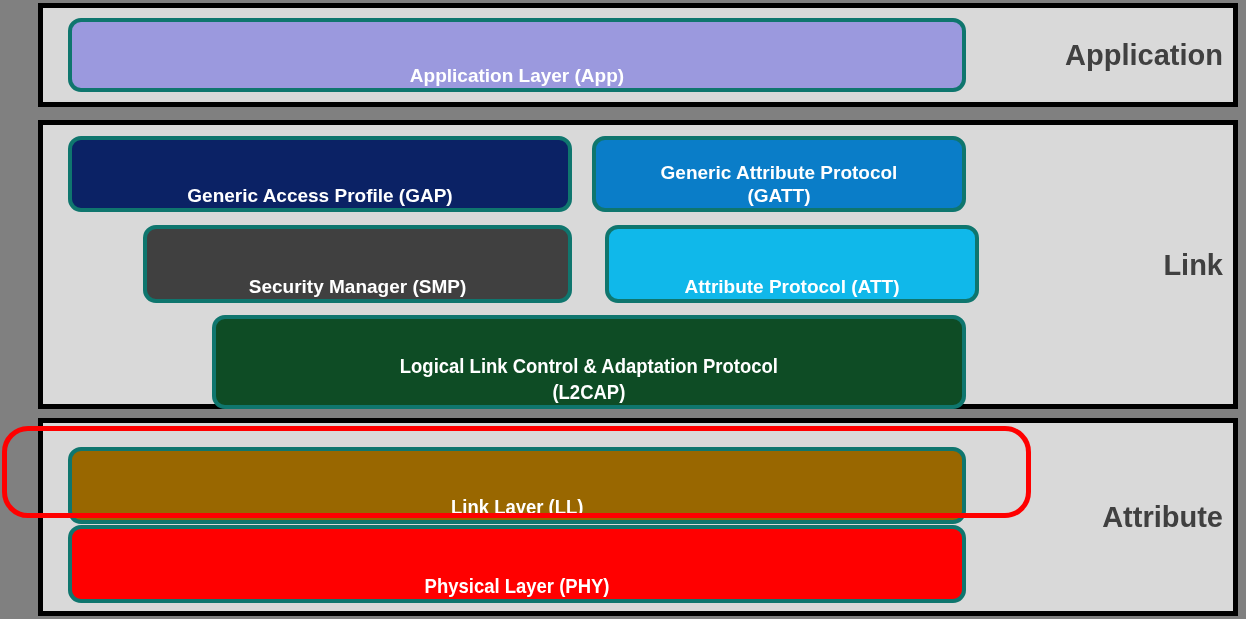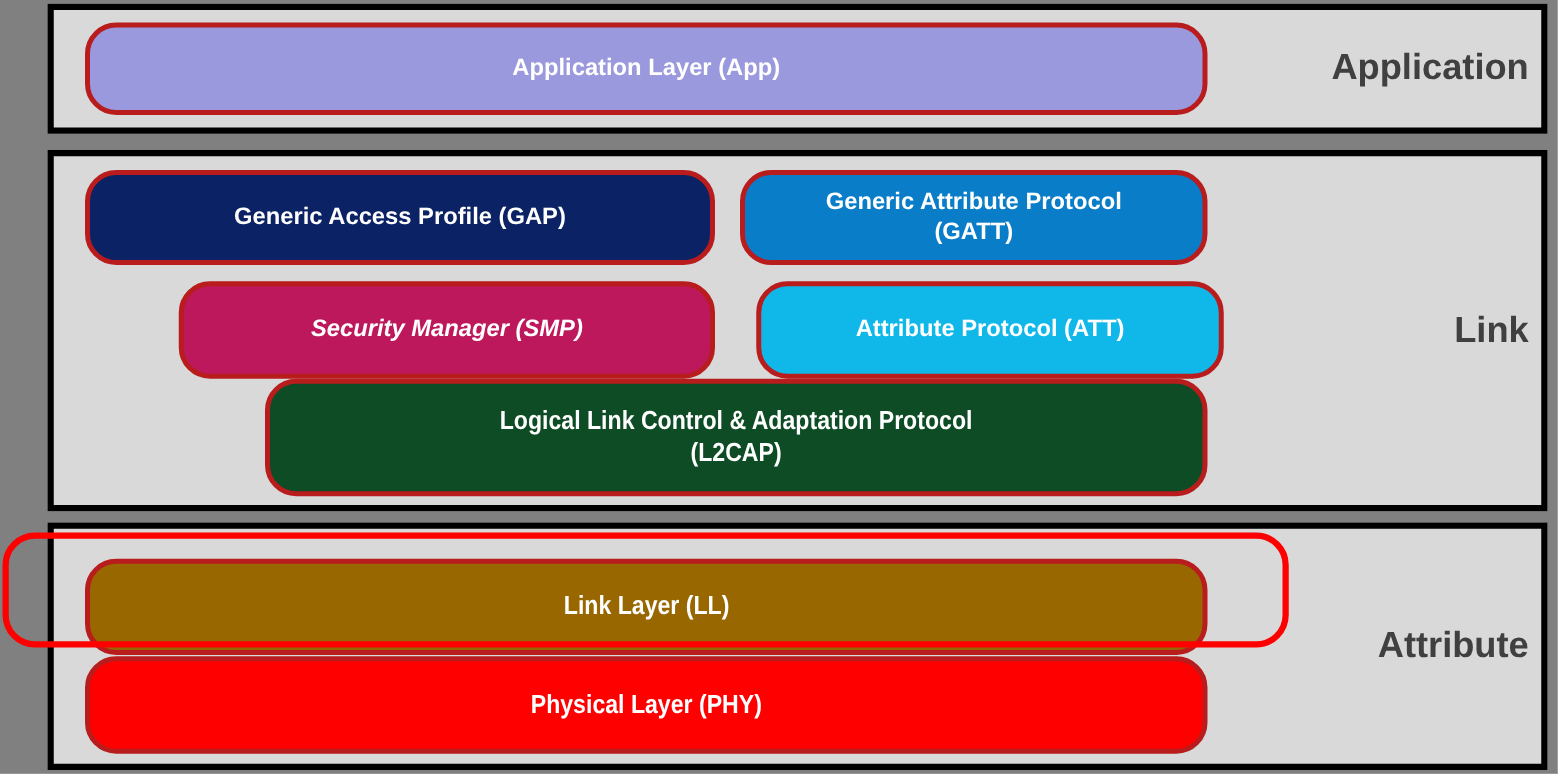--- a/index.html
+++ b/index.html
@@ -33,24 +33,24 @@
     transform: translateY(-50%);
     font-size: 29px;
     font-weight: bold;
     color: #404040;
     white-space: nowrap;
   }
 
   .box {
     position: absolute;
     box-sizing: border-box;
-    border: 4px solid #b91c1c;
-    border-radius: 25px;
+    border: 4px solid #0f766e;
+    border-radius: 13px;
     display: flex;
-    align-items: center;
+    align-items: flex-end;
     justify-content: center;
     text-align: center;
   }
   .box-label {
     color: #ffffff;
     font-weight: bold;
     font-size: 19px;
     line-height: 1.25;
     white-space: pre-line;
   }
@@ -62,21 +62,21 @@
   }
 
   
   .box-app   { left: 25px;  top: 10px;  width: 898px; height: 74px; }
 
   
   .box-gap   { left: 25px;  top: 11px;  width: 504px; height: 76px; }
   .box-gatt  { left: 549px; top: 11px;  width: 374px; height: 76px; }
   .box-smp   { left: 100px; top: 100px; width: 429px; height: 78px; }
   .box-att   { left: 562px; top: 100px; width: 374px; height: 78px; }
-  .box-l2cap { left: 169px; top: 178px; width: 754px; height: 94px; }
+  .box-l2cap { left: 169px; top: 190px; width: 754px; height: 94px; }
 
   
   .box-ll    { left: 25px;  top: 24px;  width: 898px; height: 77px; }
   .box-phy   { left: 25px;  top: 102px; width: 898px; height: 78px; }
 
   .highlight-ring {
     position: absolute;
     left: 2px;
     top: 426px;
     width: 1029px;
@@ -102,21 +102,21 @@
   </section>
 
   <section class="layer-section section-host" style="background-color: rgb(217, 217, 217);">
     <div class="box box-gap" style="background-color: rgb(11, 34, 101);">
       <span class="box-label">Generic Access Profile (GAP)</span>
     </div>
     <div class="box box-gatt" style="background-color: rgb(10, 125, 200);">
       <span class="box-label">Generic Attribute Protocol
 (GATT)</span>
     </div>
-    <div class="box box-smp" style="background-color: #be185d; font-style: italic;">
+    <div class="box box-smp" style="background-color: #404040;">
       <span class="box-label">Security Manager (SMP)</span>
     </div>
     <div class="box box-att" style="background-color: rgb(16, 184, 234);">
       <span class="box-label">Attribute Protocol (ATT)</span>
     </div>
     <div class="box box-l2cap" style="background-color: rgb(14, 76, 37);">
       <span class="box-label condensed">Logical Link Control &amp; Adaptation Protocol
 (L2CAP)</span>
     </div>
     <div class="section-label">Link</div>

